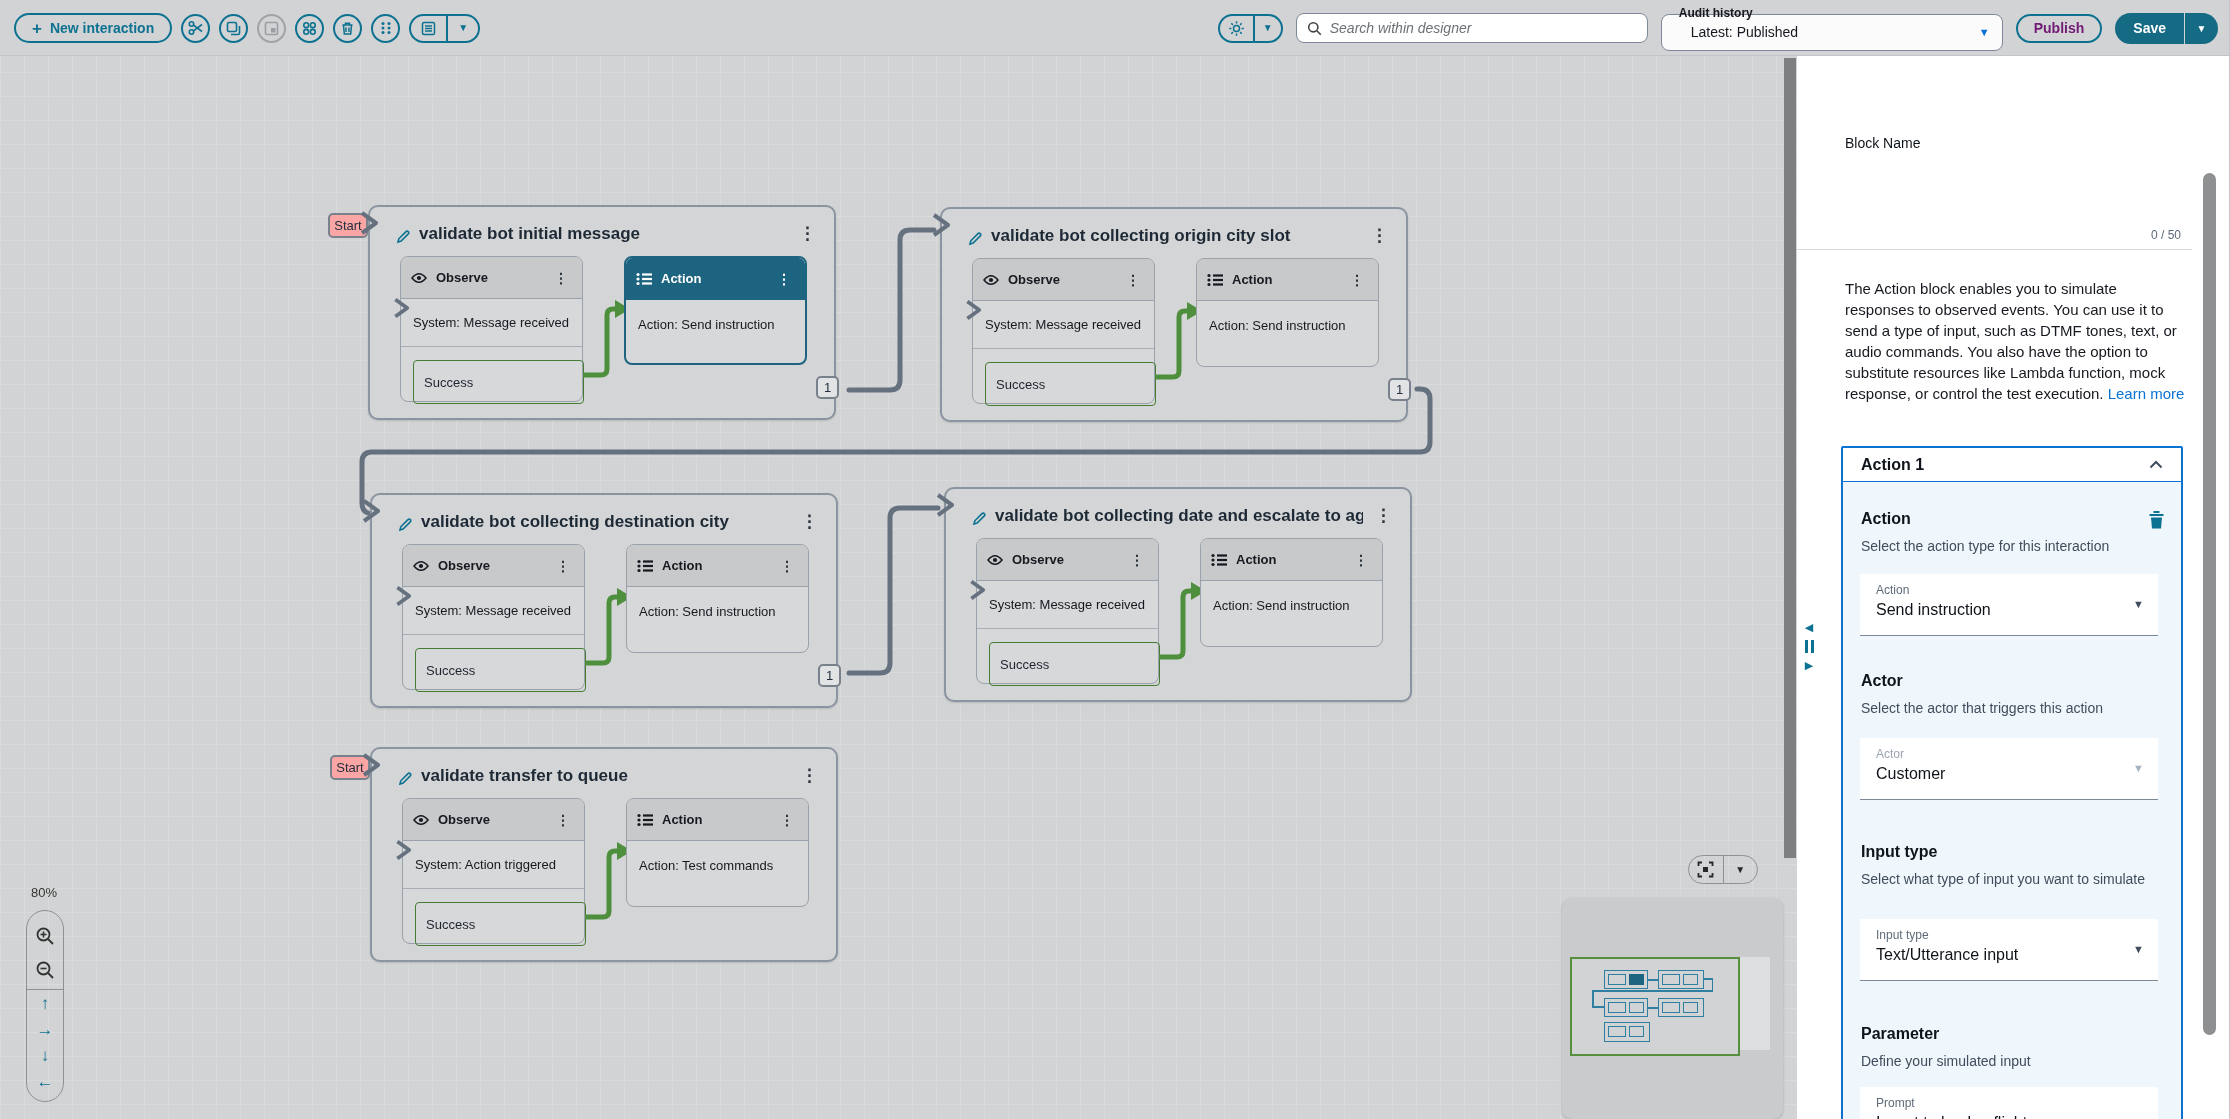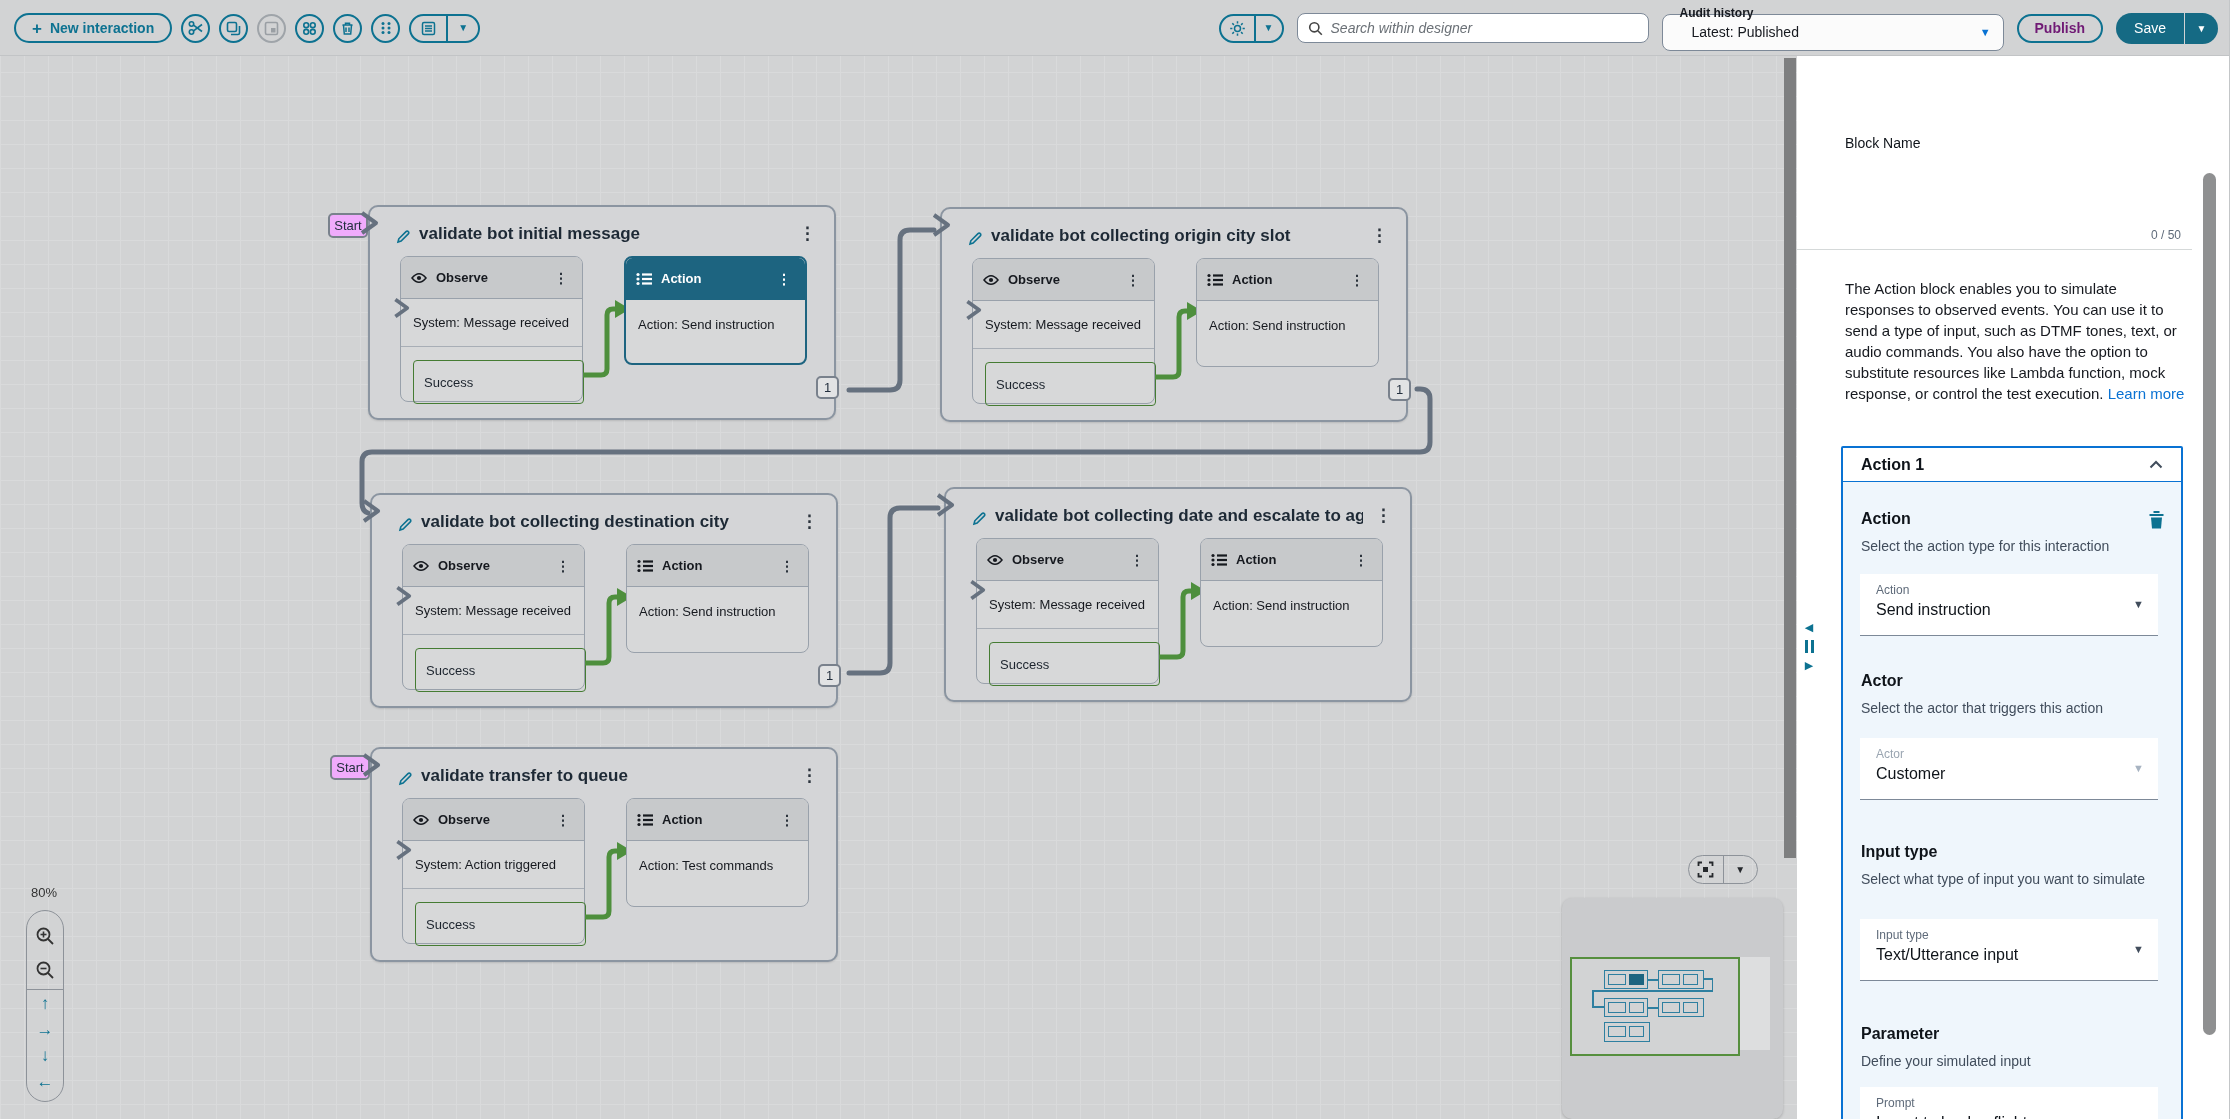--- a/index.html
+++ b/index.html
@@ -39,29 +39,29 @@
   .fieldset { position:relative; width:342px; height:37px; border:1px solid #7d8998; border-radius:8px;
     background:#fbfbfb; margin-top:8px; }
   .fieldset .legend { position:absolute; top:-9px; left:12px; background:transparent; padding:0 5px;
     font-size:12px; font-weight:bold; color:#16191f; }
   .fieldset .legend:after{ content:""; }
   .fieldset .val { position:absolute; left:12px; top:9px; font-size:14px; color:#16191f;margin-left:17px; }
   .fieldset .fcaret { position:absolute; right:12px; top:11px; font-size:11px; color:#0972d3; }
   .btn-outline { height:29px; padding:0 16px; border:2px solid #0d7291; border-radius:16px;
     color:#701a75; font-weight:bold; font-size:14px; background:transparent; display:flex; align-items:center; }
   .btn-solid-group { display:flex; height:31px; border-radius:16px; overflow:hidden; }
-  .btn-solid { background:#156a84; color:#fff; font-weight:normal; font-size:14px; padding:0 18px;
+  .btn-solid { background:#156a84; color:#fff; font-weight:bold; font-size:14px; padding:0 18px;
     display:flex; align-items:center; }
   .btn-solid-caret { background:#156a84; color:#fff; width:34px; display:flex; align-items:center;
     justify-content:center; border-left:1px solid #d2d3d4; font-size:10px; }
 
   
   .block { position:absolute; width:468px; height:215px; background:#d4d5d7;
     border:2px solid #8b95a1; border-radius:10px; box-shadow:0 1px 2px rgba(0,0,0,.12); }
-  .start-tag { position:absolute; left:-42px; top:6px; width:40px; height:25px; background:#f0abfc;
+  .start-tag { position:absolute; left:-42px; top:6px; width:40px; height:25px; background:#fca5a5;
     border:2px solid #79818c; border-radius:5px; font-size:13px; color:#232f3e;
     display:flex; align-items:center; justify-content:center; }
   .entry-chev { position:absolute; left:-12px; top:3px; }
   .blk-header { position:absolute; left:26px; top:9px; right:14px; height:28px;
     display:flex; align-items:flex-end; gap:8px; }
   .blk-title { font-size:17px; font-weight:bold; color:#1d2935; flex:1; white-space:nowrap;
     overflow:hidden; }
   .kebab { font-size:17px; color:#2b333c; font-weight:bold; cursor:pointer; padding:0 4px; }
   .card { position:absolute; background:#d7d8d9; border:1.5px solid #99a1ab; border-radius:8px; }
   .card-observe { left:30px; top:49px; width:183px; height:146px; }

